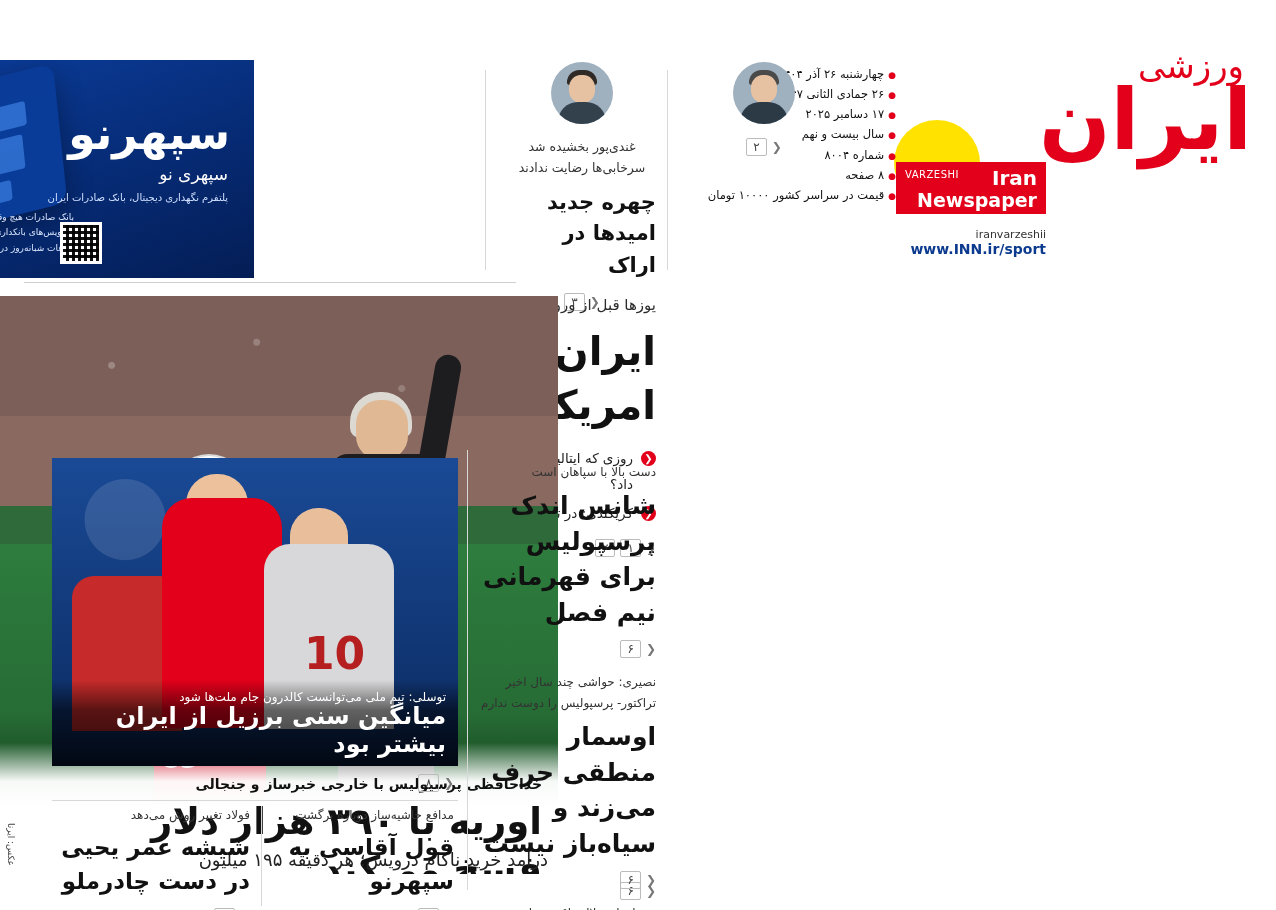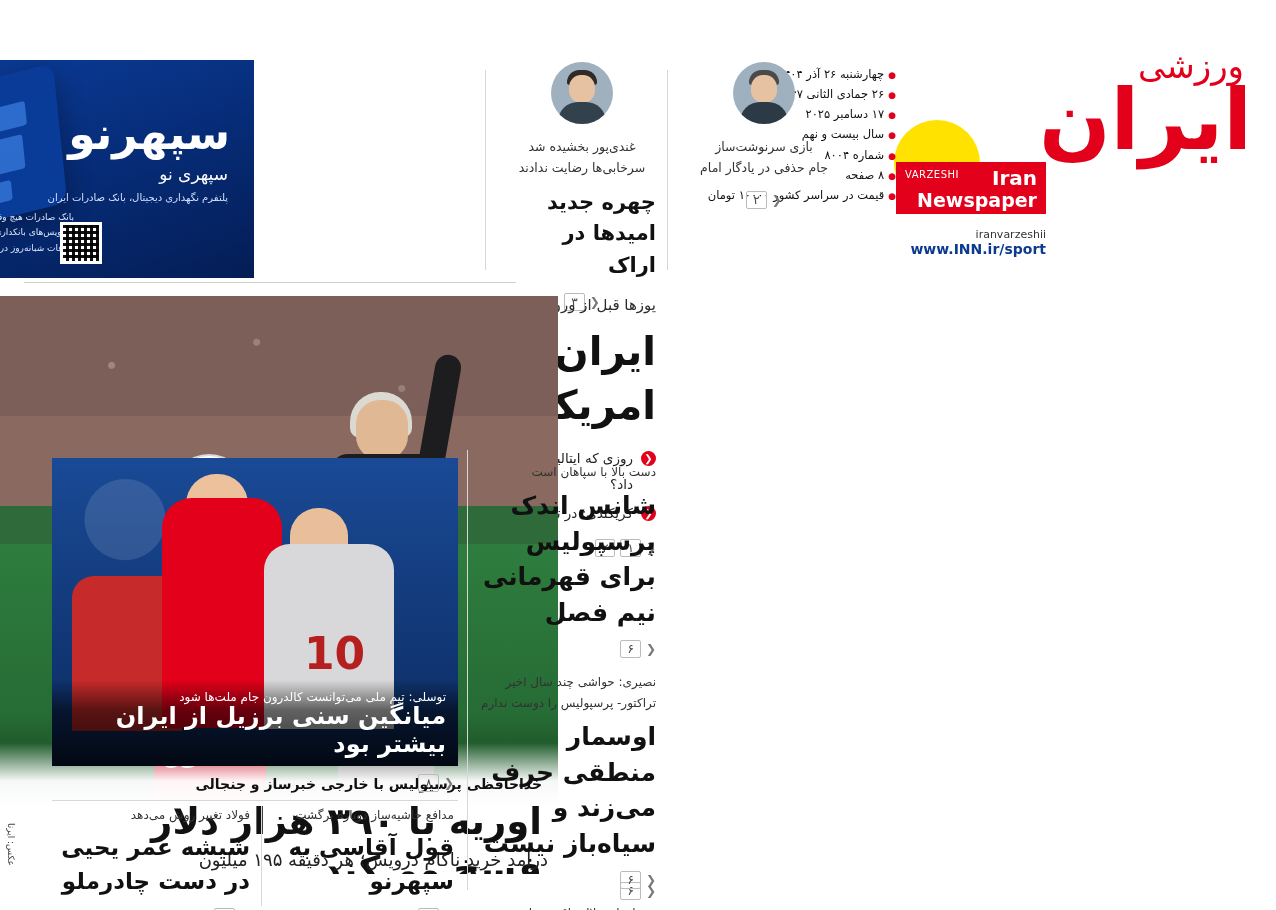--- a/index.html
+++ b/index.html
@@ -411,22 +411,20 @@
   </div>
 
   <div class="vdiv" style="top:70px; height:200px; right:790px;"></div>
 
   <div class="topnews" style="right:438px; width:148px;">
     <div class="avatar">
       <div class="hair" style="background:#4a4a4a;"></div>
         <div class="face"></div>
         <div class="body" style="background:#2c3a46;"></div>
     </div>
-    <div class="kicker" style="white-space:pre-line">بازی سرنوشت‌ساز
-جام حذفی در یادگار امام</div>
     <div class="pageline">
       <span class="pagebox">
           <span class="arrow">❮</span>
           <span class="num">۲</span>
         </span>
     </div>
   </div>
 
   <div class="vdiv" style="top:70px; height:200px; right:608px;"></div>
 

